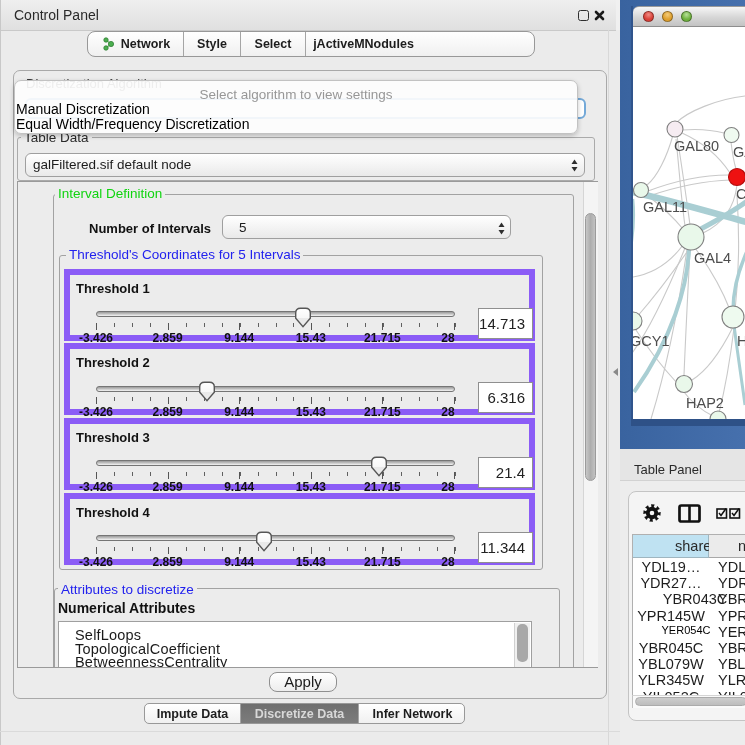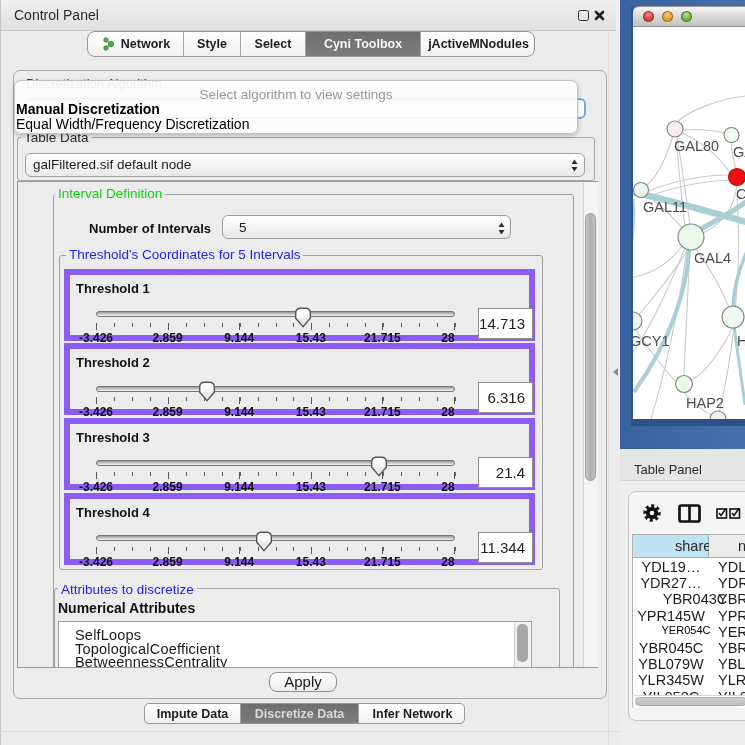--- a/index.html
+++ b/index.html
@@ -42,21 +42,20 @@
 <div class="abs" style="left:613px;top:368px;width:0;height:0;border-top:4px solid transparent;border-bottom:4px solid transparent;border-right:5px solid #8a8a8a;"></div>
 <div class="seg" style="left:87px;top:31px;width:448px;height:26px;border-radius:8px;">
       <div class="s" style="width:96px;"><svg width="16" height="16" viewBox="0 0 16 16" style="margin-right:4px;">
           <path d="M5 4 L10 8 L5 12" stroke="#7fb97f" stroke-width="1.3" fill="none"></path>
           <circle cx="5" cy="4" r="2.2" fill="#4caf50" stroke="#2e7d32" stroke-width="0.8"></circle>
           <circle cx="10" cy="8" r="2.6" fill="#4caf50" stroke="#2e7d32" stroke-width="0.8"></circle>
           <circle cx="5" cy="12" r="2.2" fill="#4caf50" stroke="#2e7d32" stroke-width="0.8"></circle>
         </svg>Network</div>
       <div class="s" style="width:57px;">Style</div>
       <div class="s" style="width:65px;">Select</div>
-      <div class="s sel" style="width:115px;">Cyni Toolbox</div>
       <div class="s" style="width:115px;">jActiveMNodules</div>
     </div>
 <div class="abs" style="left:13px;top:70px;width:592px;height:627px;border:1px solid #a9a9a9;border-radius:7px;background:#ececec;"></div>
 <div class="abs" style="left:26px;top:76px;font-size:13px;color:#3a3a3a;">Discretization Algorithm</div>
 <div class="abs" style="left:25px;top:98px;width:561px;height:21px;border:2px solid #74a9d8;border-radius:6px;background:#fff;box-sizing:border-box;"></div>
 <div class="grp" style="left:17px;top:137px;width:576px;height:42px;border-color:#aaaaaa;"></div>
 <div class="grptitle" style="left:21px;top:131px;color:#2a2a2a;">Table Data</div>
 <div class="combo" style="left:25px;top:153px;width:560px;height:24px;"></div>
 <div class="combotext" style="left:33px;top:157px;">galFiltered.sif default node</div>
 <svg class="abs" style="left:570.5px;top:158.5px;" width="7" height="13" viewBox="0 0 7 13">
@@ -205,21 +204,21 @@
 <div class="abs" style="left:584.5px;top:213px;width:11px;height:268px;background:linear-gradient(90deg,#c7c7c7,#adadad 50%,#c2c2c2);border-radius:6px;border:1px solid #9b9b9b;box-sizing:border-box;"></div>
 <div class="abs" style="left:269px;top:672px;width:66px;height:18px;border:1px solid #8f8f8f;border-radius:8px;background:linear-gradient(#ffffff,#ededed);font-size:15px;color:#1a1a1a;text-align:center;line-height:17px;">Apply</div>
 <div class="seg" style="left:144px;top:703px;width:321px;height:21px;">
       <div class="s" style="width:96px;">Impute Data</div>
       <div class="s sel" style="width:118px;color:#d8d8d8;">Discretize Data</div>
       <div class="s" style="width:107px;">Infer Network</div>
     </div>
 <div class="abs" style="left:0;top:731px;width:620px;height:1px;background:#dadada;"></div>
 <div class="abs" style="left:14px;top:80px;width:564px;height:54px;background:rgba(253,253,253,0.92);border:1px solid #c2c2c2;border-radius:7px;box-shadow:0 2px 5px rgba(0,0,0,0.22);box-sizing:border-box;z-index:30;">
       <div style="position:absolute;left:0;width:100%;top:6px;text-align:center;font-size:13.5px;color:#979797;">Select algorithm to view settings</div>
-      <div style="position:absolute;left:1px;top:20px;font-size:14px;font-weight:bold;color:#000;">Manual Discretization</div>
+      <div style="position:absolute;left:1px;top:20px;font-size:14px;font-weight:normal;color:#000;">Manual Discretization</div>
       <div style="position:absolute;left:1px;top:34.5px;font-size:14px;color:#000;">Equal Width/Frequency Discretization</div>
     </div>
 <div class="abs" style="left:620px;top:0;width:125px;height:449px;background:linear-gradient(90deg,#39639f,#4670ad);"></div>
 <div class="abs" style="left:631px;top:419px;width:114px;height:7px;background:#2e5187;"></div>
 <div class="abs" style="left:631px;top:6px;width:2px;height:413px;background:#30548c;"></div>
 <div class="abs" style="left:633px;top:6px;width:112px;height:21px;border-radius:6px 0 0 0;background:linear-gradient(#f6f6f6,#d6d6d6 55%,#c3c3c3);border-top:1px solid #9a9a9a;border-bottom:1px solid #8e8e8e;box-sizing:border-box;"></div>
 <div class="abs" style="left:643px;top:11px;width:11px;height:11px;border-radius:50%;background:radial-gradient(circle at 50% 30%, #ef8d85 0%, #d94138 60%);border:1px solid rgba(0,0,0,0.35);box-sizing:border-box;"></div>
 <div class="abs" style="left:662px;top:11px;width:11px;height:11px;border-radius:50%;background:radial-gradient(circle at 50% 30%, #f3cb7a 0%, #dfa02e 60%);border:1px solid rgba(0,0,0,0.35);box-sizing:border-box;"></div>
 <div class="abs" style="left:681px;top:11px;width:11px;height:11px;border-radius:50%;background:radial-gradient(circle at 50% 30%, #b8e09a 0%, #6fb23e 60%);border:1px solid rgba(0,0,0,0.35);box-sizing:border-box;"></div>
 <svg class="abs" style="left:633px;top:27px;z-index:2;" width="112" height="392" viewBox="0 0 112 392">

